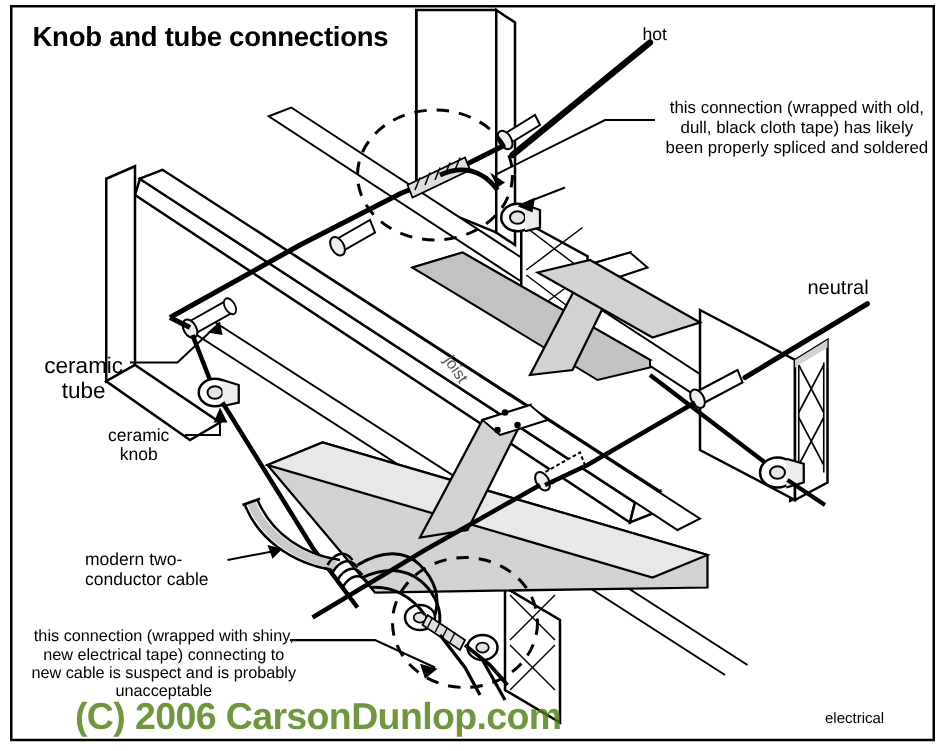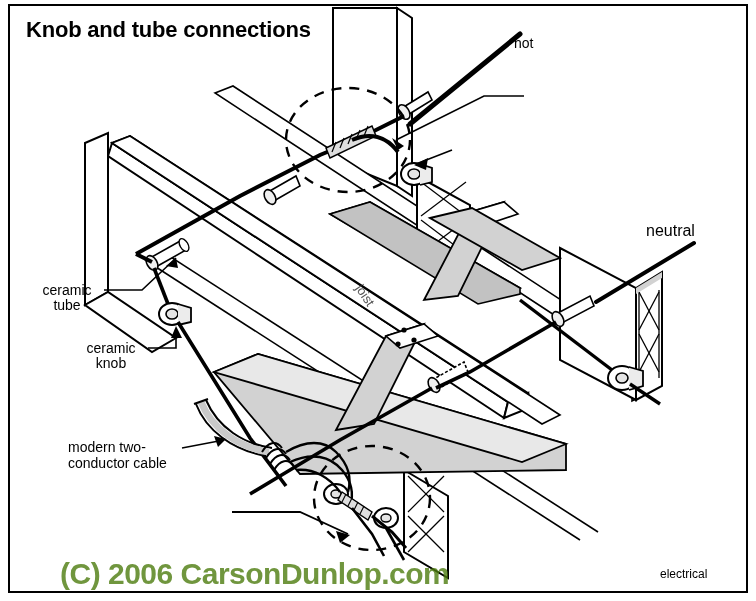--- a/index.html
+++ b/index.html
@@ -34,34 +34,34 @@
     color:#000;
     white-space:pre;
     line-height:1.06;
   }
   #title{
     left:26px;top:18px;
     font-size:22px;
     font-weight:bold;
     letter-spacing:-0.2px;
   }
-  #lbl-hot{ left:514px;top:36px;font-size:14px;}
+  #lbl-hot{ left:514px;top:20px;font-size:14px;}
   #lbl-neutral{ left:646px;top:223px;font-size:16px;}
   #lbl-perspective{ left:660px;top:568px;font-size:12px;}
   #ann-splice{
     left:530px;top:78px;
     font-size:13.5px;
     text-align:center;
     width:215px;
     line-height:1.17;
     white-space:normal;
   }
   #lbl-ceramic-tube{
     left:28px;top:283px;
-    font-size:14px;
+    font-size:18px;
     text-align:center;
     width:78px;
     white-space:normal;
     line-height:1.1;
   }
   #lbl-ceramic-knob{
     left:72px;top:341px;
     font-size:14px;
     text-align:center;
     width:78px;
@@ -363,26 +363,36 @@
       <path d="M690,246 L694,240" stroke-width="0"></path>
     </g>
   </svg>
 
   <div class="lbl" id="title">Knob and tube connections</div>
 
   <div class="lbl" id="lbl-hot">hot</div>
   <div class="lbl" id="lbl-neutral">neutral</div>
   <div class="lbl" id="lbl-joist">joist</div>
 
+  <div class="lbl" id="ann-splice">this connection
+(wrapped with old, dull,
+black cloth tape) has
+likely been properly
+spliced and soldered</div>
 
   <div class="lbl" id="lbl-ceramic-tube">ceramic
 tube</div>
   <div class="lbl" id="lbl-cable">modern two-
 conductor cable</div>
   <div class="lbl" id="lbl-ceramic-knob">ceramic
 knob</div>
 
+  <div class="lbl" id="ann-suspect">this connection (wrapped
+with shiny, new electrical
+tape) connecting to new
+cable is suspect and is
+probably unacceptable</div>
 
   <div class="lbl" id="lbl-perspective">electrical</div>
 
   <div id="watermark" style="color: #4d7c0f; opacity: 0.8;">(C) 2006 CarsonDunlop.com</div>
 
 </div>
 
 </body></html>

